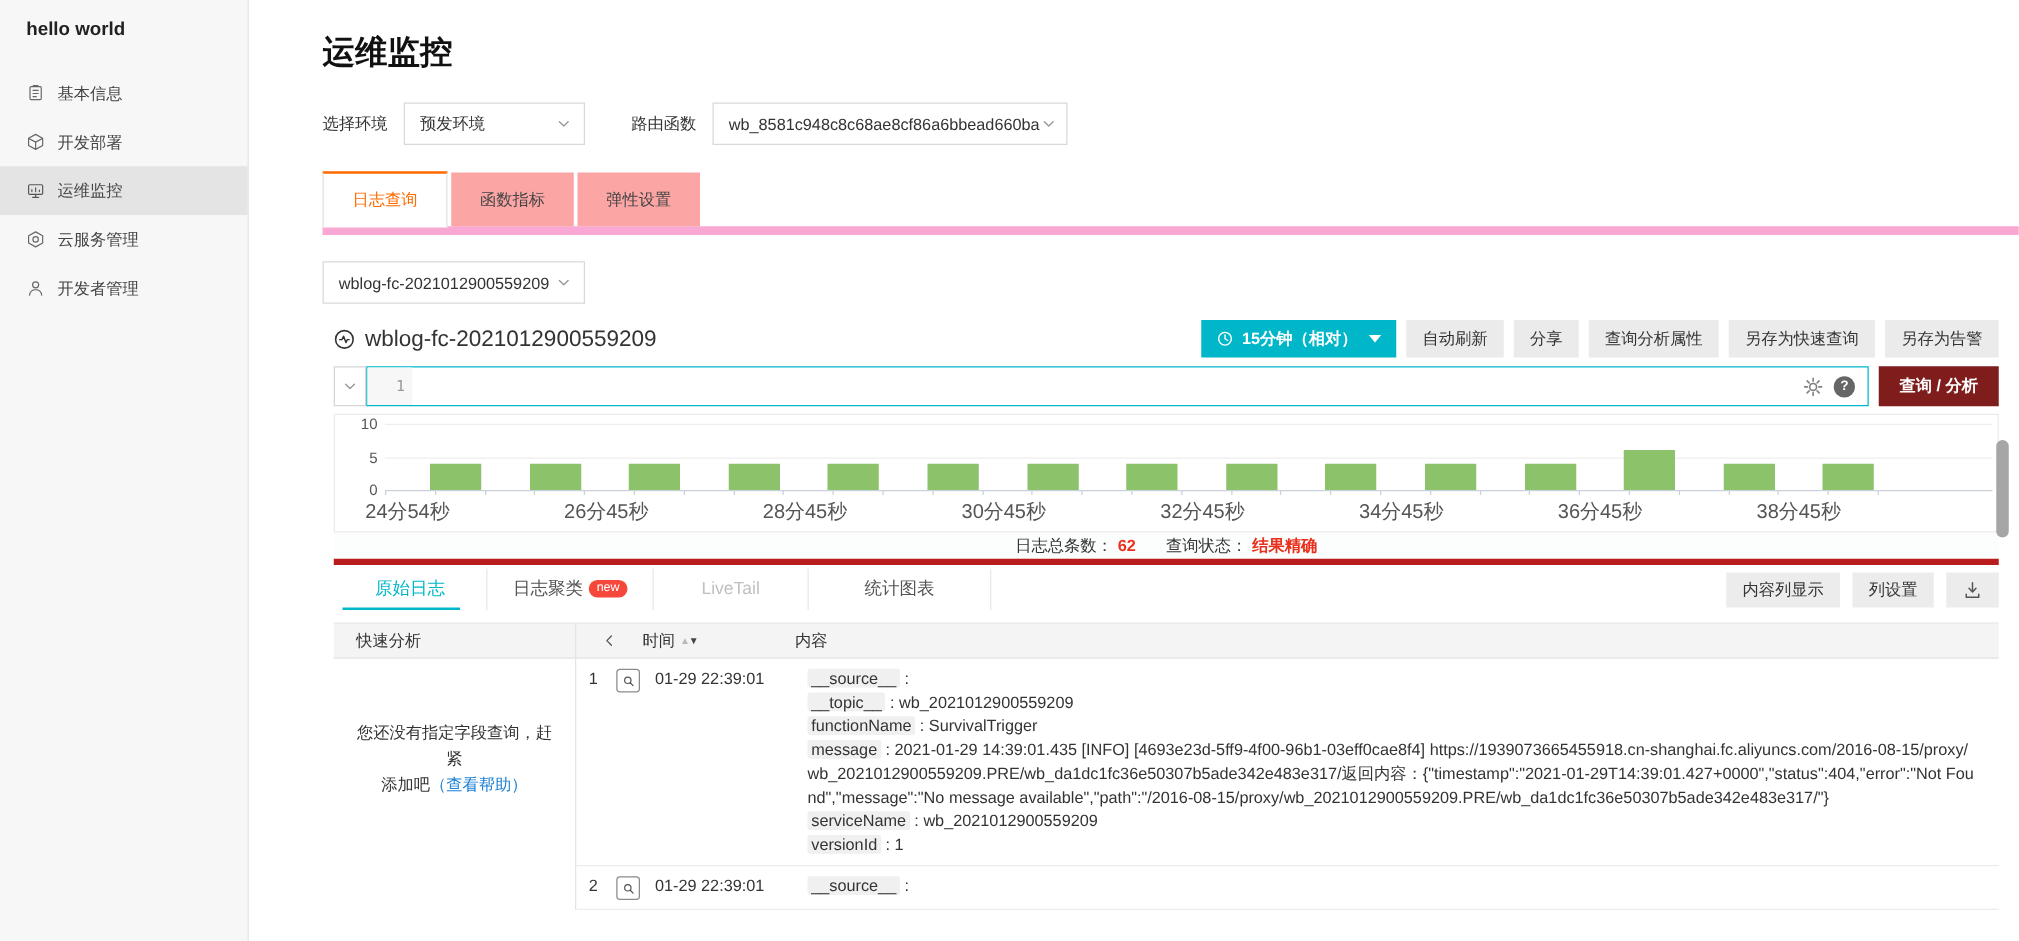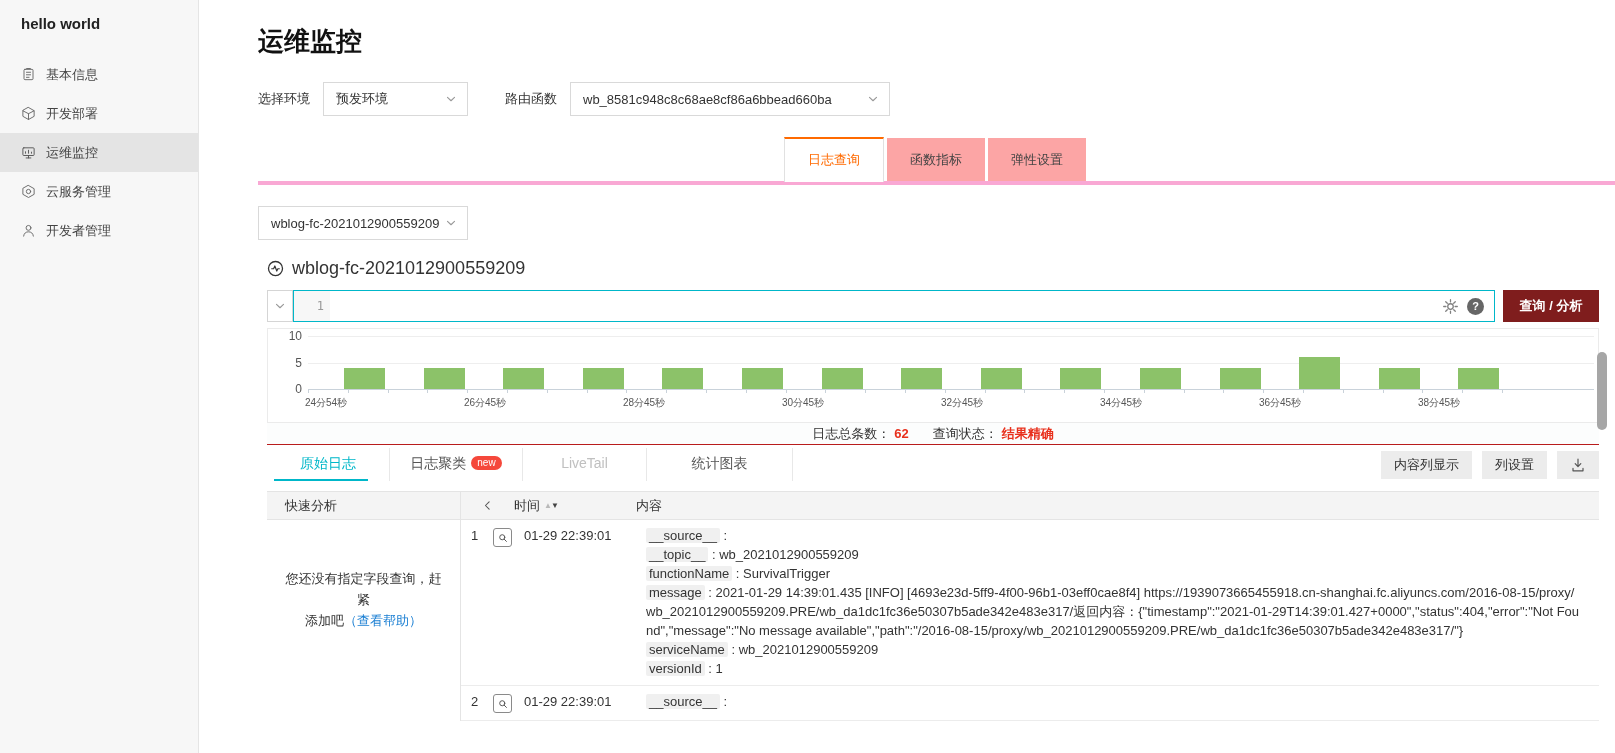--- a/index.html
+++ b/index.html
@@ -25,23 +25,23 @@
   .breadcrumb .sep{margin:0 7px;color:#aaa;}
   .breadcrumb .crumb.cur{color:#333;}
   .page-title{font-size:26px;color:#111;margin:24px 0 0;font-weight:700;}
 
   .filters{display:flex;align-items:center;margin-top:23px;font-size:13px;}
   .flabel{margin-right:13px;color:#333;}
   .sel{display:flex;align-items:center;justify-content:space-between;border:1px solid #d9d9d9;
        background:#fff;height:34px;padding:0 9px 0 12px;box-sizing:border-box;cursor:pointer;font-size:13px;color:#333;}
   .sel .cicon svg{width:14px;height:14px;}
   .sel.env{width:145px;margin-right:37px;}
-  .sel.route{width:320px;}
-
-  .tabs{display:flex;margin-top:21px;border-bottom:4px solid #f9a8d4;align-items:flex-end;justify-content:center;}
+  .sel.route{width:284px;}
+
+  .tabs{display:flex;margin-top:21px;border-bottom:7px solid #f9a8d4;align-items:flex-end;}
   .tab{height:43px;line-height:43px;padding:0 23px;background:#fca5a5;font-size:13px;color:#444;
        margin-right:3px;cursor:pointer;box-sizing:border-box;}
   .tab.active{background:#fff;color:#ff6a00;border:1px solid #e1e1e1;border-top:2px solid #ff6a00;
        border-bottom:none;margin-bottom:-1px;height:45px;line-height:42px;position:relative;z-index:1;}
 
   .logstore-sel{margin-top:21px;width:210px;}
 
   
   .panel{margin-top:10px;padding-left:9px;padding-right:16px;}
   .panel-head{display:flex;align-items:center;height:36px;}
@@ -71,24 +71,24 @@
               display:flex;align-items:center;justify-content:center;cursor:pointer;}
 
   
   .chart-box{margin-top:6px;border:1px solid #ebebeb;height:95px;position:relative;box-sizing:border-box;background:#fff;}
   .plot{position:absolute;left:40px;right:4px;top:7px;height:53px;}
   .gl{position:absolute;left:0;right:0;height:1px;background:#eeeeee;}
   .gl.zero{background:#c9d2da;}
   .ylab{position:absolute;width:30px;text-align:right;font-size:12px;color:#555;left:-36px;}
   .cbar{position:absolute;bottom:0;}
   .ctick{position:absolute;top:53px;width:1px;height:4px;background:#c9d2da;}
-  .xlab{position:absolute;top:60px;font-size:10px;color:#555;transform:translateX(-50%);white-space:nowrap;}
+  .xlab{position:absolute;top:60px;font-size:16px;color:#555;transform:translateX(-50%);white-space:nowrap;}
 
   .status-row{height:21px;display:flex;align-items:center;justify-content:center;font-size:13px;
-              background:#fcfdfd;border-bottom:1px solid #b91c1c;gap:4px;}
+              background:#fcfdfd;border-bottom:5px solid #b91c1c;gap:4px;}
   .red{color:#e8301c;font-weight:700;}
   .status-row .slabel2{margin-left:20px;}
 
   
   .result-bar{display:flex;align-items:center;margin-top:3px;height:33px;}
   .rtab{text-align:center;font-size:14px;color:#555;border-right:1px solid #e8e8e8;height:33px;
         line-height:30px;cursor:pointer;position:relative;box-sizing:border-box;}
   .rtab.active{color:#00b7c9;}
   .rtab.active::after{content:"";position:absolute;left:7px;right:21px;bottom:0;height:2px;background:#00b7c9;}
   .rtab.muted{color:#c0c0c0;}
@@ -224,20 +224,39 @@
 
   <div class="panel">
     <div class="panel-head">
       <span class="picon">
           <svg viewBox="0 0 16 16">
             <circle cx="8" cy="8" r="6.6" fill="none" stroke="#333" stroke-width="1.2"></circle>
             <path d="M4.4 8.2h1.8L7.4 5.6l1.8 4.8 1-2.2h1.4" fill="none" stroke="#333" stroke-width="1.1"></path>
           </svg>
         </span>
       <span class="ptitle">wblog-fc-2021012900559209</span>
+      <div class="head-actions">
+        <div class="btn teal">
+          <span class="cl">
+              <svg viewBox="0 0 16 16">
+                <circle cx="8" cy="8" r="5.8" fill="none" stroke="#fff" stroke-width="1.3"></circle>
+                <path d="M8 4.6V8l2.4 1.6" fill="none" stroke="#fff" stroke-width="1.3"></path>
+              </svg>
+            </span>
+          <span>15分钟（相对）</span>
+          <span class="caret"></span>
+        </div>
+        <div id="toolbar-buttons" style="display:flex;gap:8px">
+            <div class="btn gray">自动刷新</div>
+            <div class="btn gray">分享</div>
+            <div class="btn gray">查询分析属性</div>
+            <div class="btn gray">另存为快速查询</div>
+            <div class="btn gray">另存为告警</div>
+          </div>
+      </div>
     </div>
 
     <div class="querybar">
       <div class="qchev">
         <span id="qchev-icon">
             <svg viewBox="0 0 16 16">
               <path d="M4 6.2 8 10l4-3.8" fill="none" stroke="#999" stroke-width="1.3"></path>
             </svg>
           </span>
       </div>

